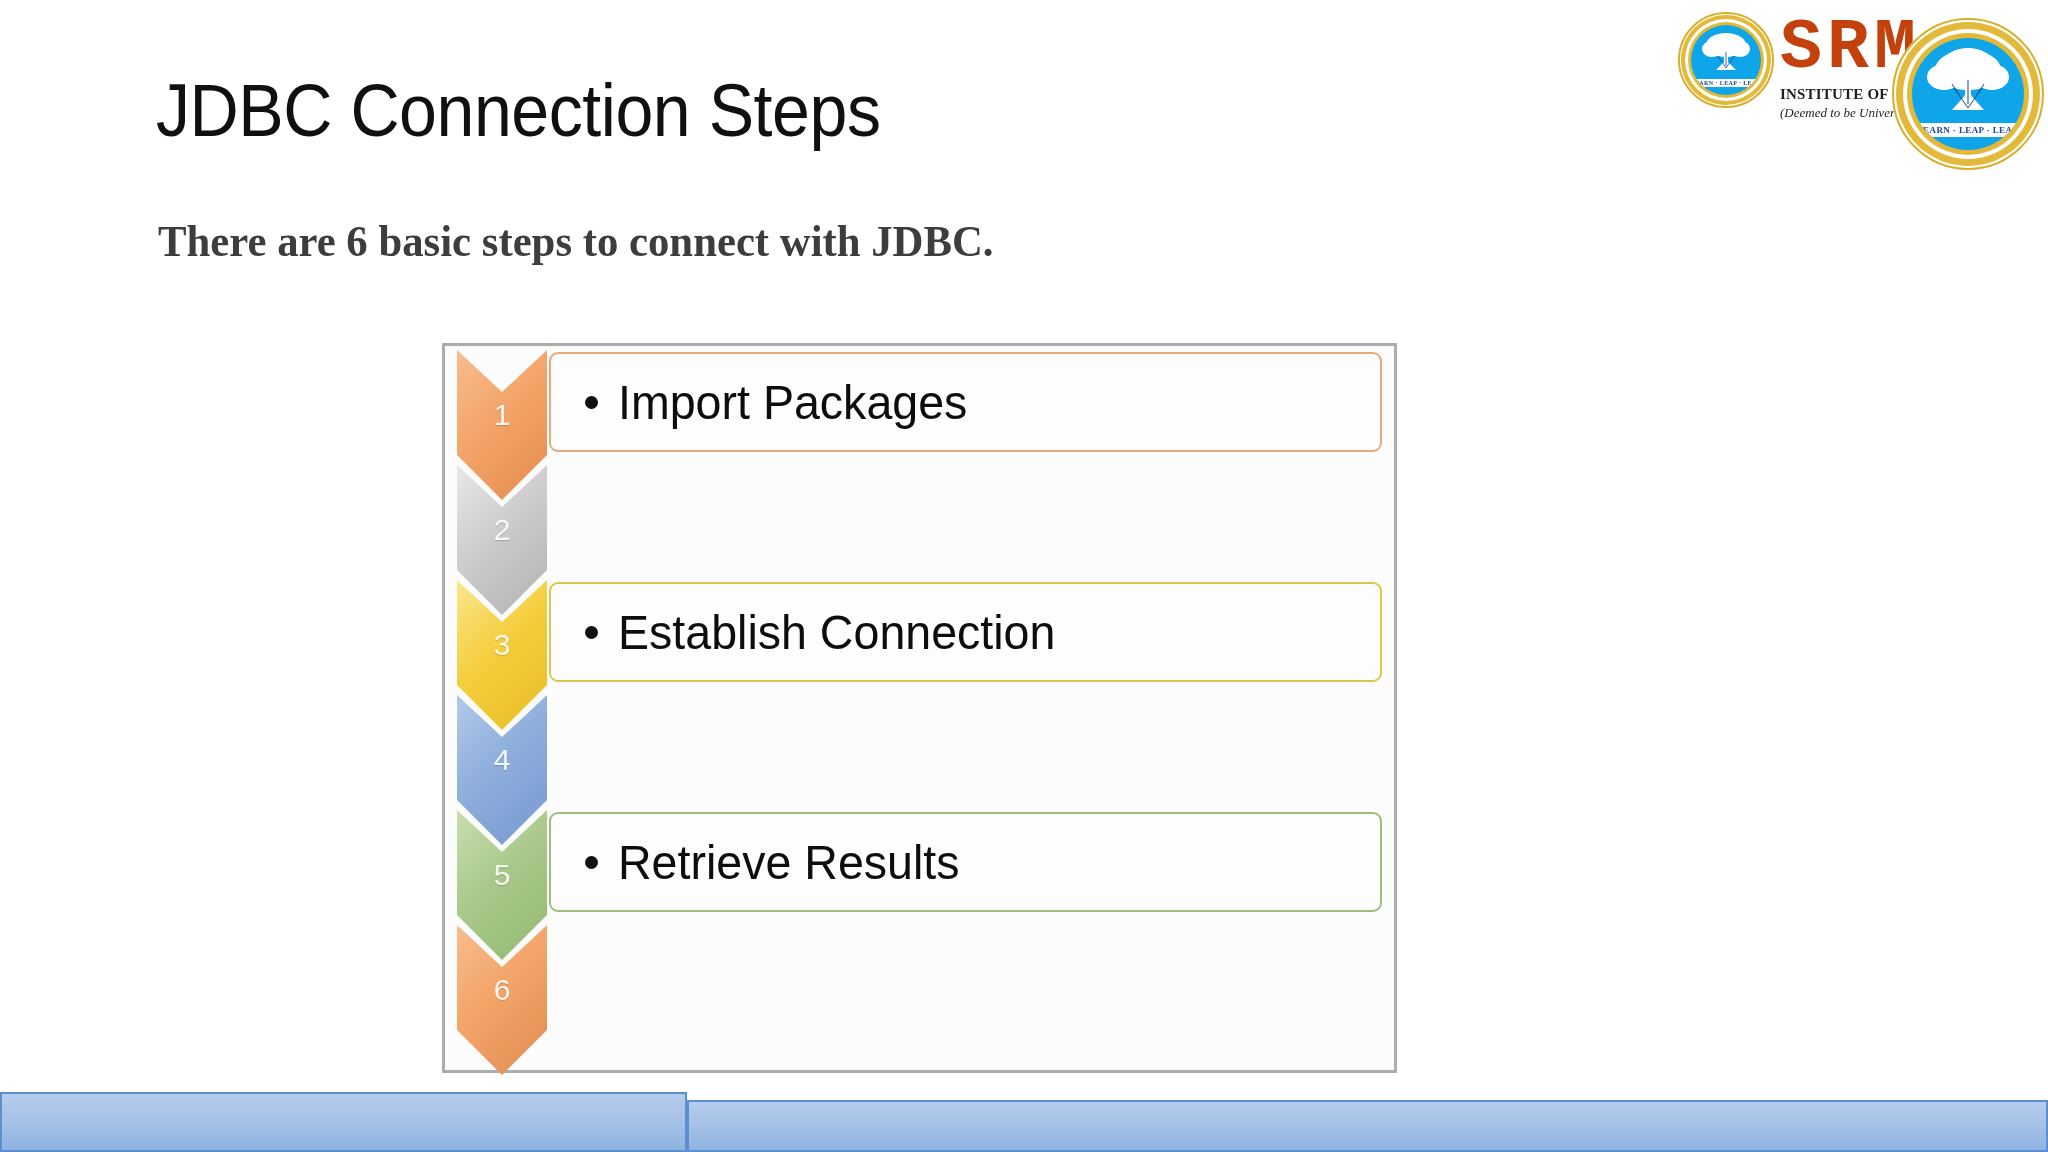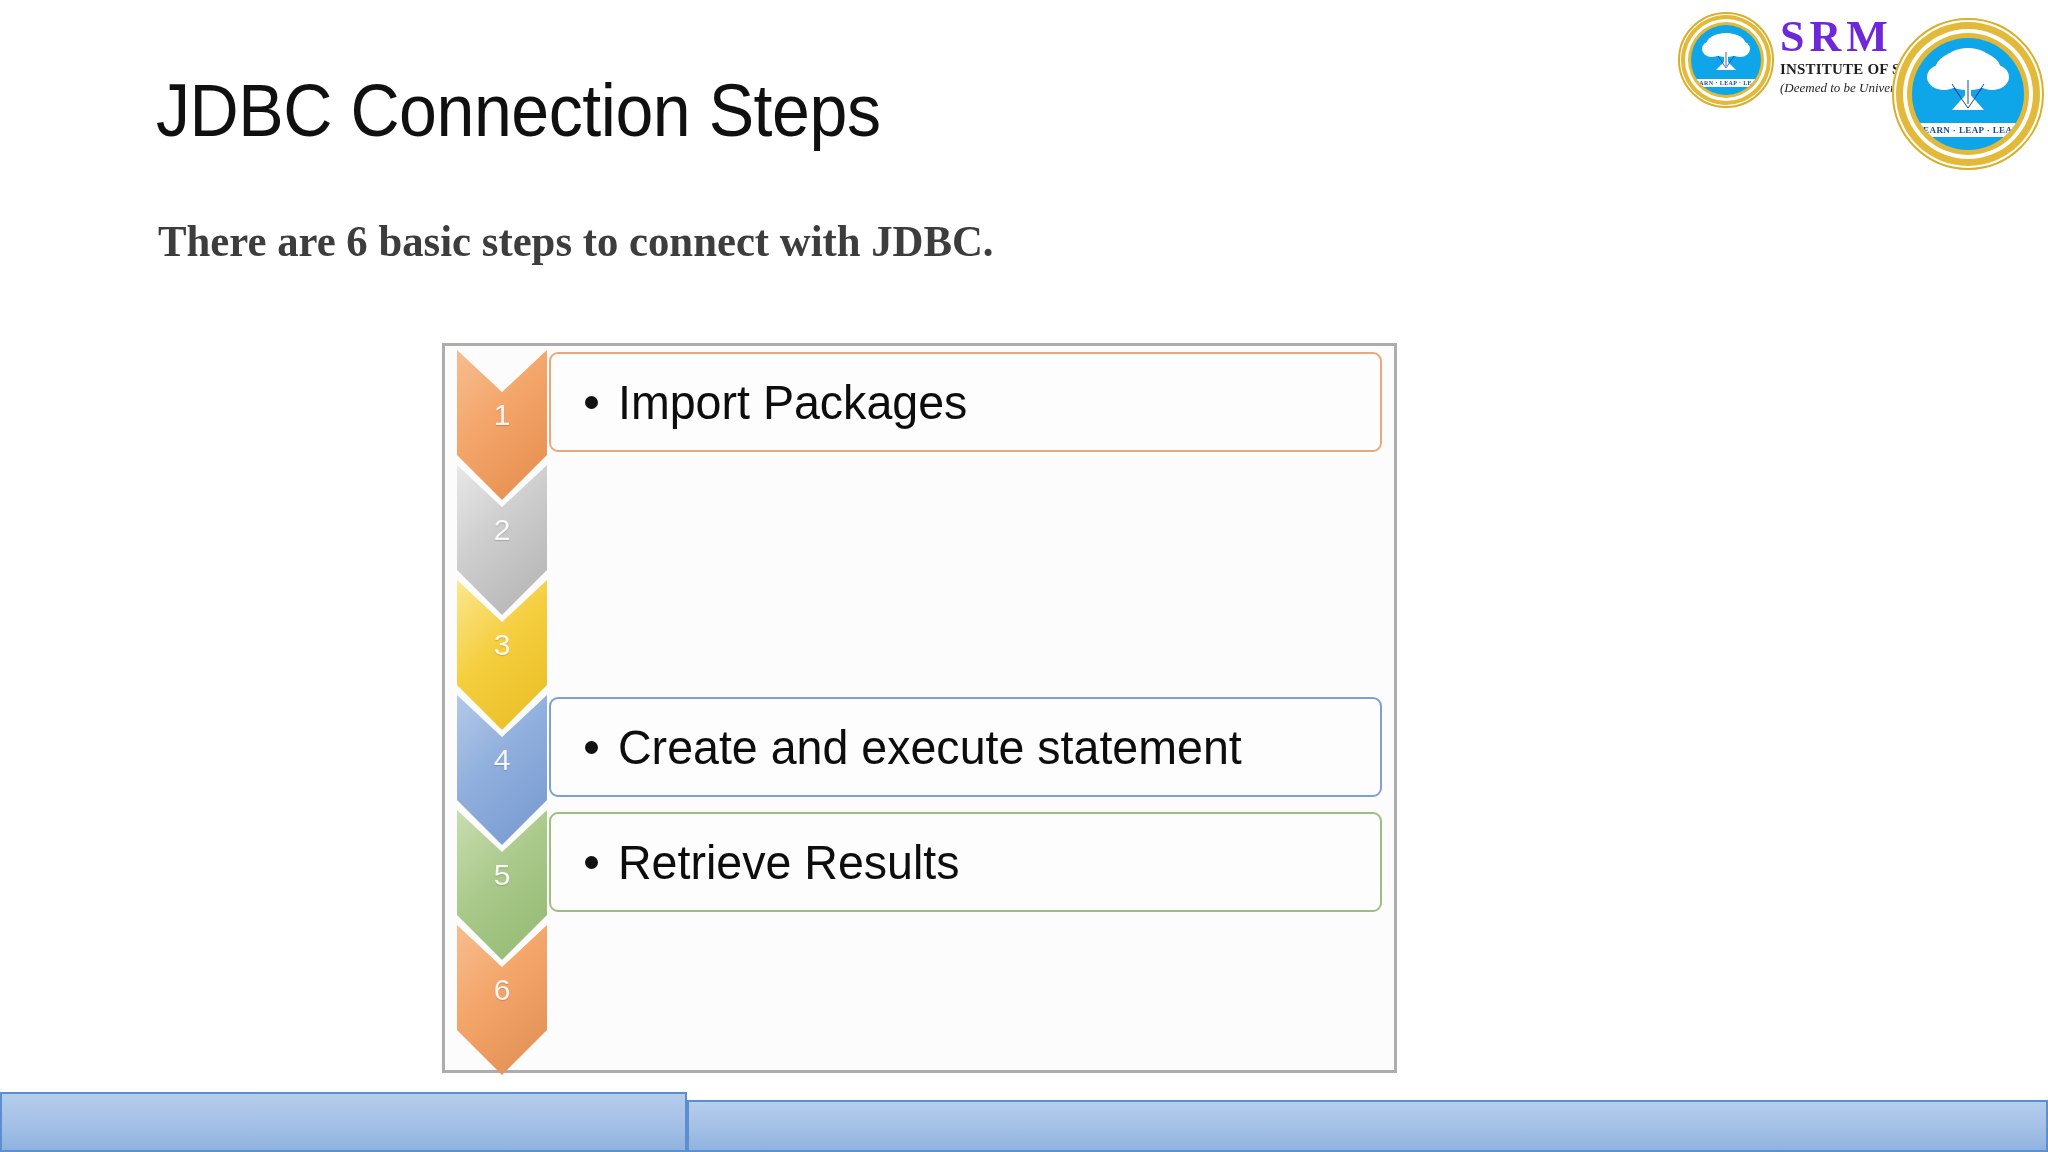--- a/index.html
+++ b/index.html
@@ -105,24 +105,24 @@
   .logo-large { left: 222px; top: 18px; width: 152px; height: 152px; z-index: 5; }
 
   .srm-wordmark {
     position: absolute;
     left: 110px;
     top: 16px;
     width: 200px;
     z-index: 2;
   }
   .srm-letters {
-    font-family: Liberation Serif, serif;
-    font-size: 44px;
+    font-family: Liberation Mono, monospace;
+    font-size: 70px;
     font-weight: 700;
-    color: #6d28d9;
+    color: #c2410c;
     letter-spacing: 5px;
     line-height: 0.95;
   }
   .srm-line1 {
     font-family: "Liberation Serif", serif;
     font-size: 15px;
     font-weight: 700;
     color: #1f1f1f;
     letter-spacing: 0.2px;
     margin-top: 3px;
@@ -308,30 +308,30 @@
     <div class="step-row" style="top:115px;">
       <div class="chev" style="top:4px;background:linear-gradient(135deg,#e8e8e8 0%,#cccccc 45%,#b2b2b2 100%);">
         <div class="chev-num">2</div>
       </div>
     </div>
 
     <div class="step-row" style="top:230px;">
       <div class="chev" style="top:4px;background:linear-gradient(135deg,#fae78f 0%,#f5ce3e 45%,#e8bc22 100%);">
         <div class="chev-num">3</div>
       </div>
+      <div class="box" style="top:6px;border:2px solid #d9c94a;">
+        <span class="bullet"></span>
+        <span class="box-label">Establish Connection</span>
+      </div>
     </div>
 
     <div class="step-row" style="top:345px;">
       <div class="chev" style="top:4px;background:linear-gradient(135deg,#b3c9e9 0%,#8faedc 45%,#7598cf 100%);">
         <div class="chev-num">4</div>
       </div>
-      <div class="box" style="top:6px;border:2px solid #7d9fd4;">
-        <span class="bullet"></span>
-        <span class="box-label">Create and execute statement</span>
-      </div>
     </div>
 
     <div class="step-row" style="top:460px;">
       <div class="chev" style="top:4px;background:linear-gradient(135deg,#c9ddb0 0%,#a9c98a 45%,#93b972 100%);">
         <div class="chev-num">5</div>
       </div>
       <div class="box" style="top:6px;border:2px solid #9cbf80;">
         <span class="bullet"></span>
         <span class="box-label">Retrieve Results</span>
       </div>

